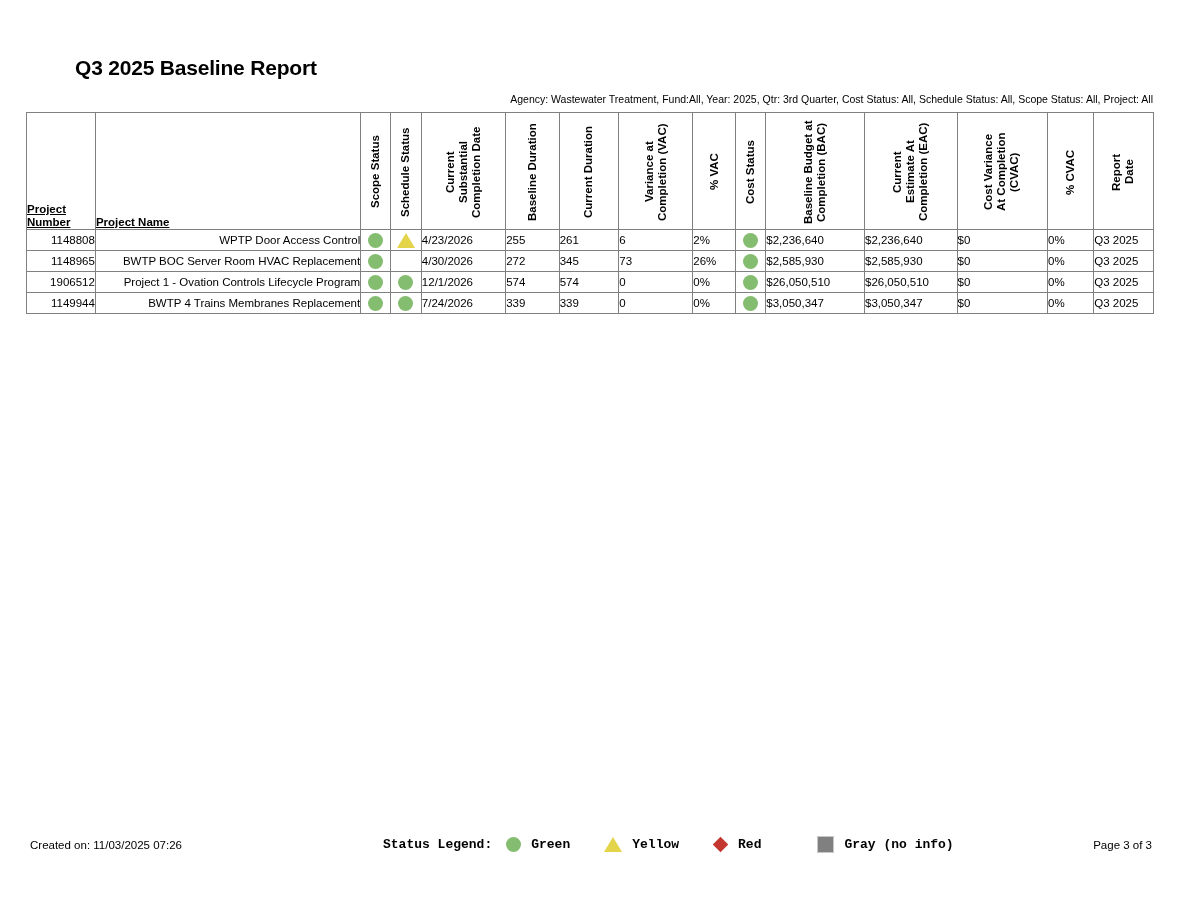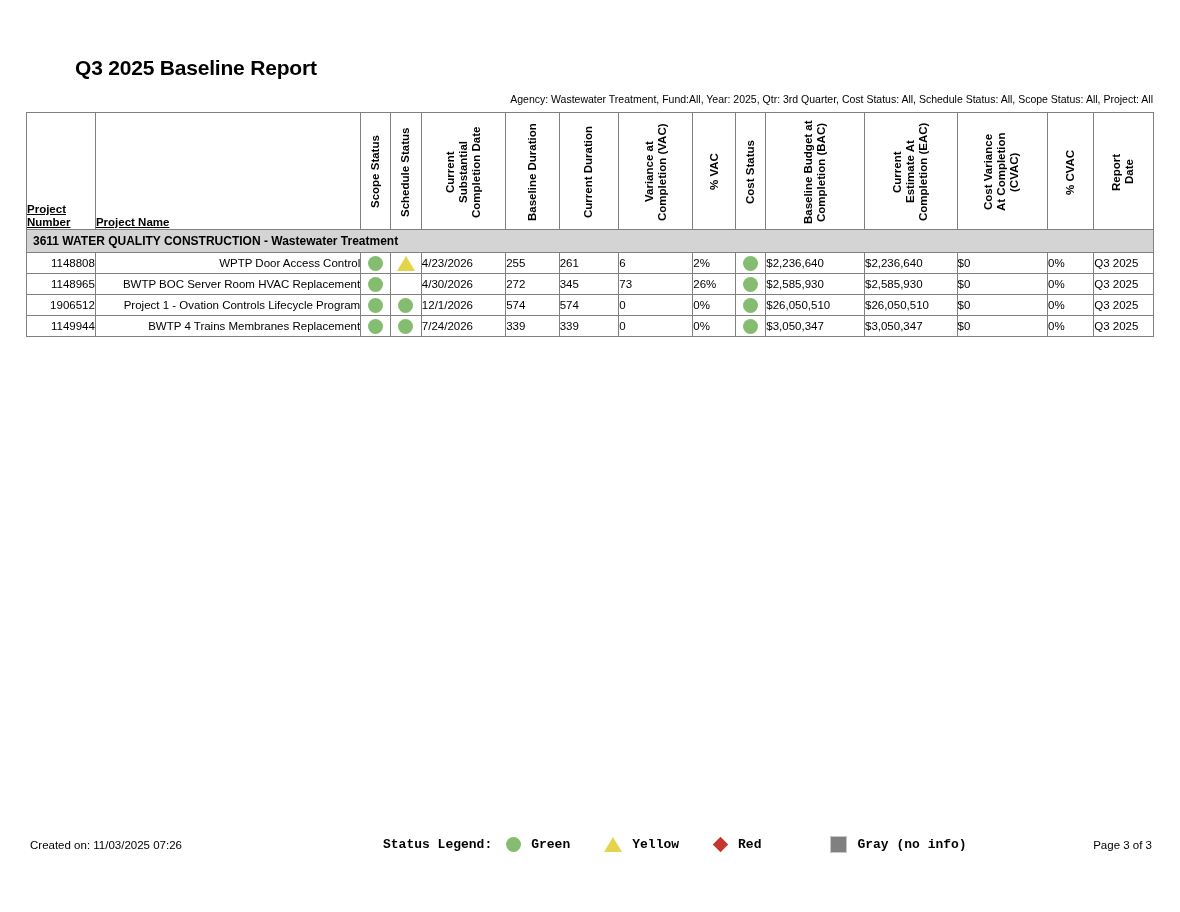--- a/index.html
+++ b/index.html
@@ -160,21 +160,21 @@
     font-weight: bold;
     font-family: Liberation Mono, monospace;
   }
   .legend-title { margin-right: 14px; }
   .legend-item {
     display: flex;
     align-items: center;
     margin-right: 34px;
   }
   .legend-item .lbl { margin-left: 10px; }
-  .legend-item.gray-item { margin-right: 0; margin-left: 35px; }
+  .legend-item.gray-item { margin-right: 0; margin-left: 22px; }
 </style>
 </head>
 <body>
 
 <div class="page">
 
   <div class="report-title">Q3 2025 Baseline Report</div>
 
   <div class="filter-line">Agency: Wastewater Treatment, Fund:All, Year: 2025, Qtr: 3rd Quarter, Cost Status: All, Schedule Status: All, Scope Status: All, Project: All</div>
 
@@ -272,23 +272,20 @@
             </th>
           <th>
               <div class="vert-wrap">
                 <span class="vert">Report
 Date</span>
               </div>
             </th>
         </tr>
       </thead>
       <tbody>
-        <tr class="group-row">
-          <td colspan="15">3611 WATER QUALITY CONSTRUCTION - Wastewater Treatment</td>
-        </tr>
       <tr class="data-row">
             <td class="c-left">1148808</td>
             <td class="c-left">WPTP Door Access Control</td>
             <td class="c-center"><span class="shape circle-green"></span></td>
             <td class="c-center"><span class="shape tri-yellow"></span></td>
             <td class="c-right">4/23/2026</td>
             <td class="c-right">255</td>
             <td class="c-right">261</td>
             <td class="c-right">6</td>
             <td class="c-right">2%</td>

